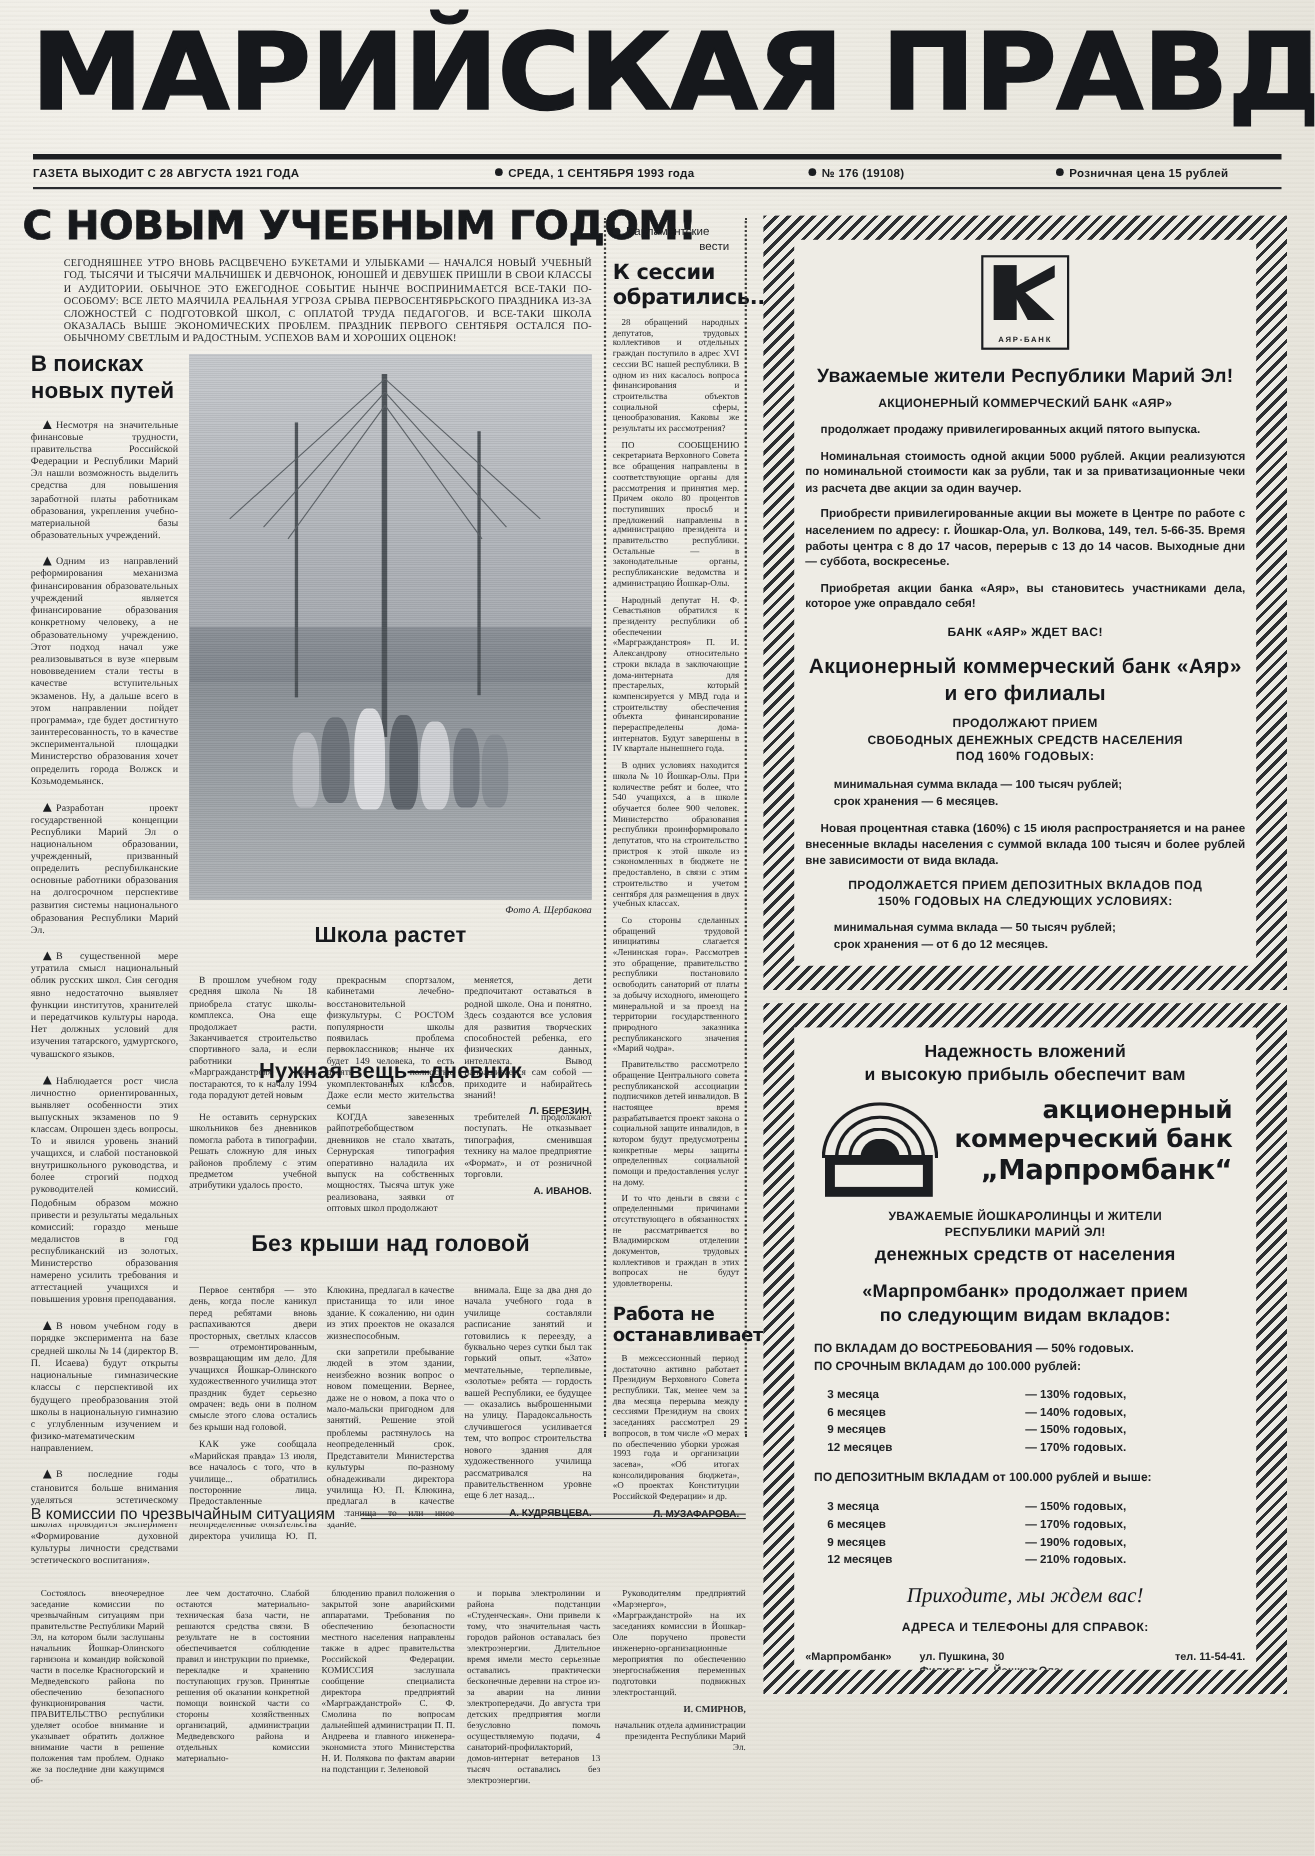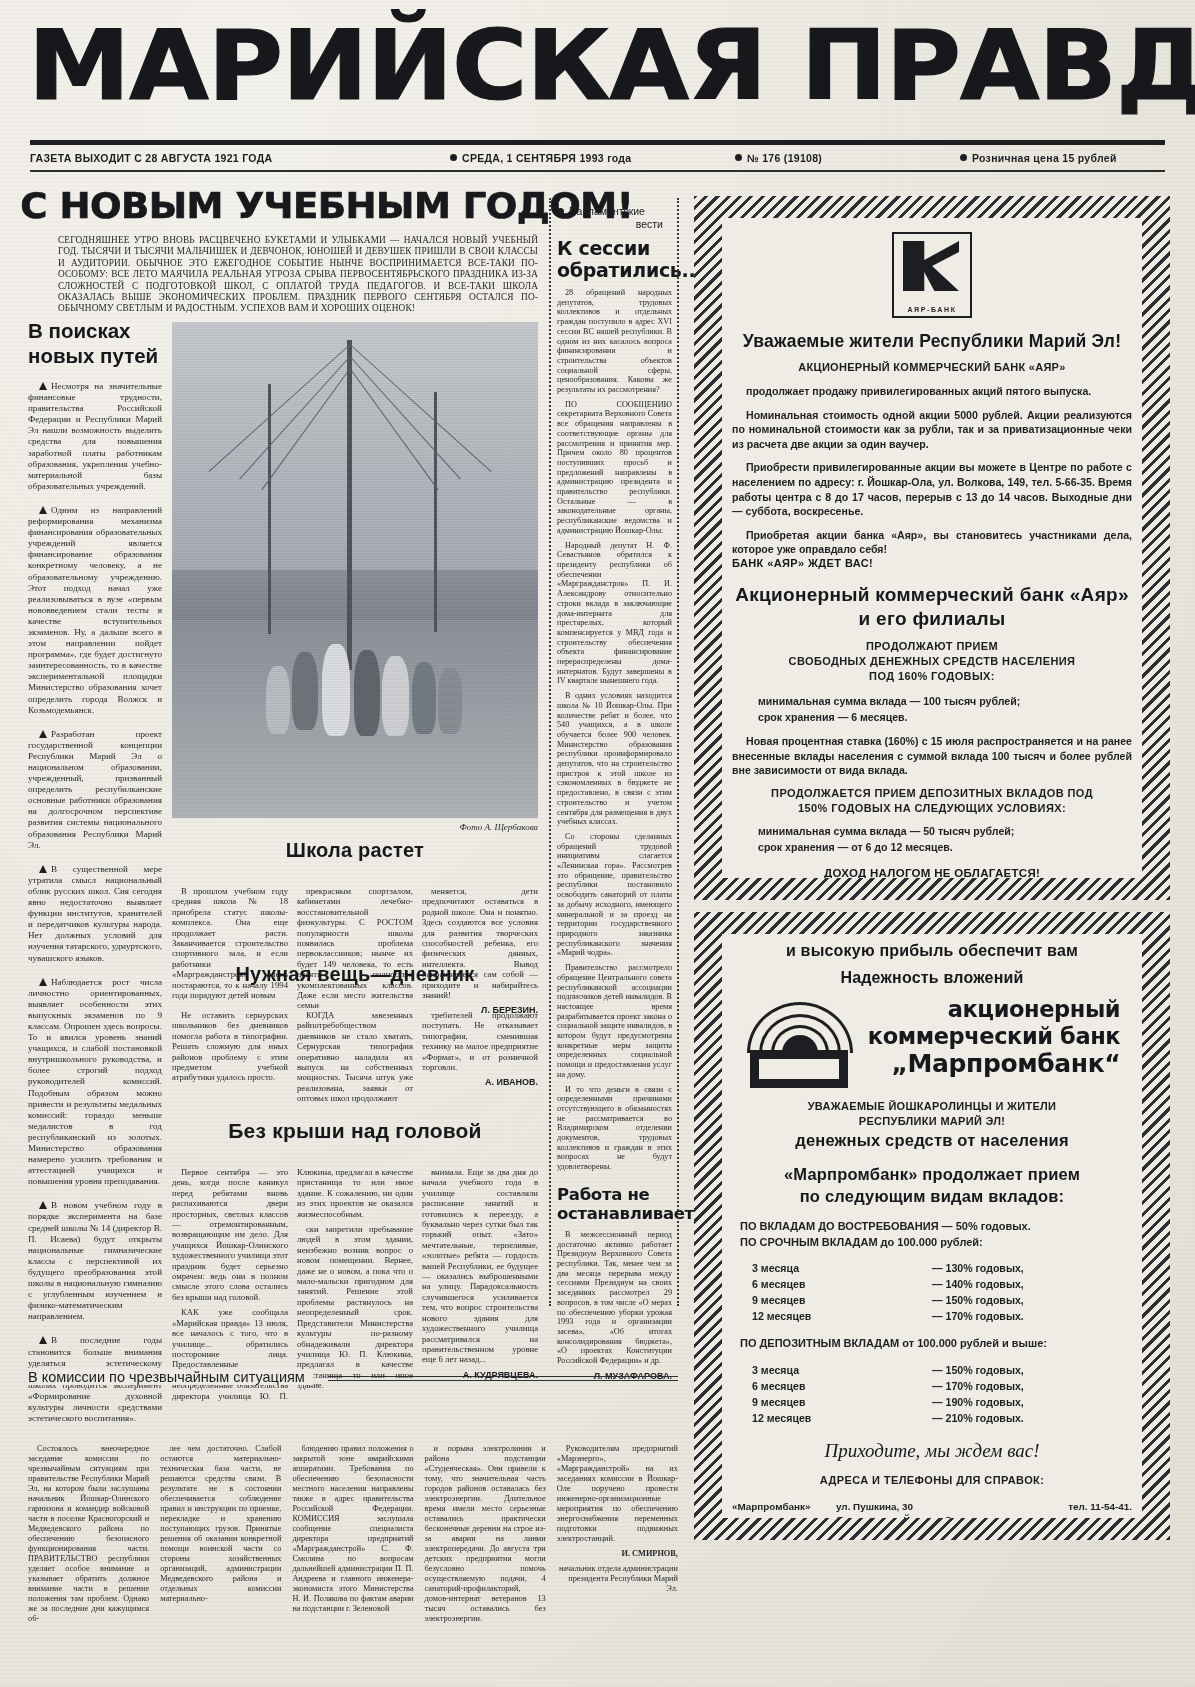--- a/index.html
+++ b/index.html
@@ -185,21 +185,21 @@
   .mpb-logo .a4{width:30px;height:15px;top:39px;background:#1c1e21;}
   .mpb-logo .box{position:absolute;left:6px;bottom:4px;width:98px;height:38px;
     border:9px solid #1c1e21;box-sizing:border-box;background:#eeece5;}
 
   .ad-h1{font-family:"Liberation Sans",sans-serif;font-weight:bold;font-size:17.5px;
     line-height:22px;text-align:center;color:#16181c;margin-top:12px;letter-spacing:.2px;}
   .ad-h2{font-family:"Liberation Sans",sans-serif;font-weight:bold;font-size:11px;
     line-height:15px;text-align:center;color:#1b1d20;margin-top:8px;letter-spacing:.3px;}
   .ad-p{font-family:"Liberation Sans",sans-serif;font-size:10.6px;line-height:14.6px;
     color:#1e2023;margin:9px 0 0 0;text-align:justify;text-indent:14px;font-weight:600;}
-  .ad-center{font-weight:bold;font-size:11px;margin-top:0;
+  .ad-center{text-align:center;font-weight:bold;font-size:11px;margin-top:12px;
     font-family:"Liberation Sans",sans-serif;letter-spacing:.4px;color:#16181c;}
   .ad-h3{font-family:"Liberation Sans",sans-serif;font-weight:bold;font-size:19px;
     line-height:24px;text-align:center;color:#16181c;margin-top:14px;letter-spacing:.3px;}
   .ad-sub{font-family:"Liberation Sans",sans-serif;font-weight:bold;font-size:11px;
     line-height:15px;text-align:center;color:#1b1d20;margin-top:8px;letter-spacing:.4px;}
   .ad-li{font-family:"Liberation Sans",sans-serif;font-size:10.6px;line-height:16px;
     color:#1e2023;padding-left:26px;font-weight:600;}
   .ad-bold-c{font-family:"Liberation Sans",sans-serif;font-weight:bold;font-size:11.5px;
     line-height:15px;text-align:center;color:#16181c;margin-top:11px;letter-spacing:.3px;}
   .ad-addr{font-family:"Liberation Sans",sans-serif;font-weight:bold;font-size:10.4px;
@@ -375,22 +375,22 @@
       <div class="ad-li" style="margin-top:7px">минимальная сумма вклада — 50 тысяч рублей;</div>
       <div class="ad-li">срок хранения — от 6 до 12 месяцев.</div>
       <div class="ad-bold-c">ДОХОД НАЛОГОМ НЕ ОБЛАГАЕТСЯ!</div>
 
     </div>
   </div>
 
   <div class="ad ad2">
     <div class="hatch"></div>
     <div class="ad-inner">
+      <div class="ad-h1" style="font-size:16px;line-height:21px;margin-top:6px">Надежность вложений</div>
       <div class="ad-h1" style="font-size:16px;line-height:21px;margin-top:0">и высокую прибыль обеспечит вам</div>
-      <div class="ad-h1" style="font-size:16px;line-height:21px;margin-top:6px">Надежность вложений</div>
       <div class="mpb-flex">
         <div class="mpb-logo">
           <div class="arc a1"></div>
           <div class="arc a2"></div>
           <div class="arc a3"></div>
           <div class="arc a4"></div>
           <div class="box"></div>
         </div>
         <div>
           <div class="mpb-title">акционерный</div>

